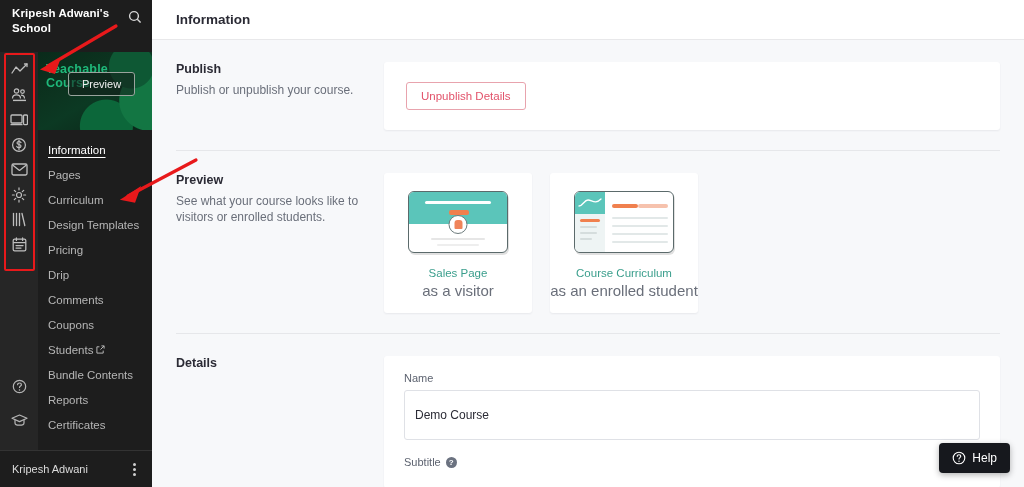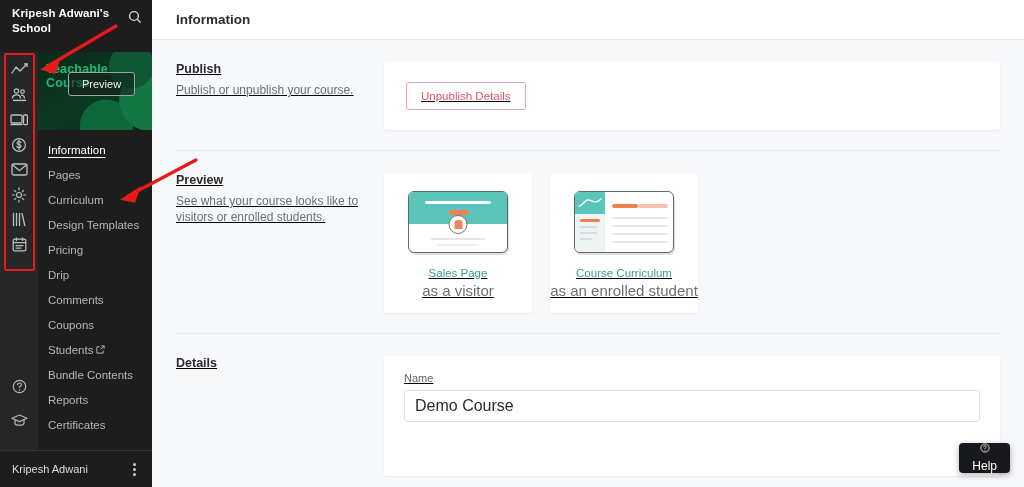--- a/index.html
+++ b/index.html
@@ -116,21 +116,21 @@
   .main { flex: 1; height: 487px; display: flex; flex-direction: column; min-width: 0; background: #f7f8fa; }
   .topbar {
     height: 40px; flex: 0 0 40px;
     background: #ffffff;
     border-bottom: 1px solid #e8e8ea;
     display: flex; align-items: center;
     padding-left: 24px;
   }
   .topbar h1 { font-size: 13.5px; font-weight: bold; color: #2b2b35; }
 
-  .content { flex: 1; overflow: hidden; padding: 0 24px; text-decoration: underline; }
+  .content { flex: 1; overflow: hidden; padding: 0 24px; }
 
   .section {
     display: flex;
     padding: 22px 0 20px 0;
   }
   .section + .section { border-top: 1px solid #e6e7ea; }
   .sec-left { width: 208px; flex: 0 0 208px; padding-right: 16px; }
   .sec-title { font-size: 12.5px; font-weight: bold; color: #2b2b35; margin-bottom: 6px; }
   .sec-desc { font-size: 12px; color: #6a6f7a; line-height: 16px; }
   .sec-right { flex: 1; min-width: 0; }
@@ -198,40 +198,39 @@
 
   
   .details-card { padding: 16px 20px 14px 20px; min-height: 120px; }
   .field-label { font-size: 11px; color: #5d6370; margin-bottom: 6px; display: flex; align-items: center; gap: 5px; }
   .help-dot {
     width: 11px; height: 11px; border-radius: 50%; background: #6b7280; color: #fff;
     font-size: 8px; display: inline-flex; align-items: center; justify-content: center;
     font-weight: bold;
   }
   .text-input {
-    width: 100%; height: 32px;
+    width: 100%; height: 50px;
     border: 1px solid #dfe1e6; border-radius: 3px;
-    font-size: 16px; color: #2b2b35;
+    font-size: 12px; color: #2b2b35;
     padding: 0 10px;
     font-family: inherit;
     background: #fff;
     margin-bottom: 16px;
   }
 
   
   .help-fab {
     position: absolute; right: 14px; bottom: 14px;
     background: #16181d; color: #fff;
     border-radius: 4px;
     height: 30px; padding: 0 13px;
     display: flex; align-items: center; gap: 6px;
     font-size: 12px;
     box-shadow: 0 2px 6px rgba(0,0,0,.3);
     cursor: pointer;
-    flex-direction: column;
   }
 
   
   .anno { position: absolute; pointer-events: none; z-index: 40; }
   .rail-box {
     position: absolute; left: 4px; top: 53px; width: 31px; height: 218px;
     border: 2px solid #e8191b; border-radius: 2px;
     pointer-events: none; z-index: 41;
   }
 </style>
@@ -447,20 +446,24 @@
       <div class="section">
         <div class="sec-left">
           <div class="sec-title">Details</div>
         </div>
         <div class="sec-right">
           <div class="card details-card">
             <div class="field-label">
               <span>Name</span>
             </div>
             <input class="text-input" type="text" value="Demo Course" style="">
+            <div class="field-label">
+              <span>Subtitle</span>
+              <span class="help-dot">?</span>
+            </div>
           </div>
         </div>
       </div>
 
     </div>
 
     <div class="help-fab">
       <svg width="14" height="14" viewBox="0 0 15 15" fill="none" stroke="#ffffff" stroke-width="1.2">
         <circle cx="7.5" cy="7.5" r="6.2"></circle>
         <path d="M5.6 5.7c0-1 .9-1.7 1.9-1.7s1.9.7 1.9 1.7c0 1.3-1.9 1.4-1.9 2.8" stroke-linecap="round"></path>

